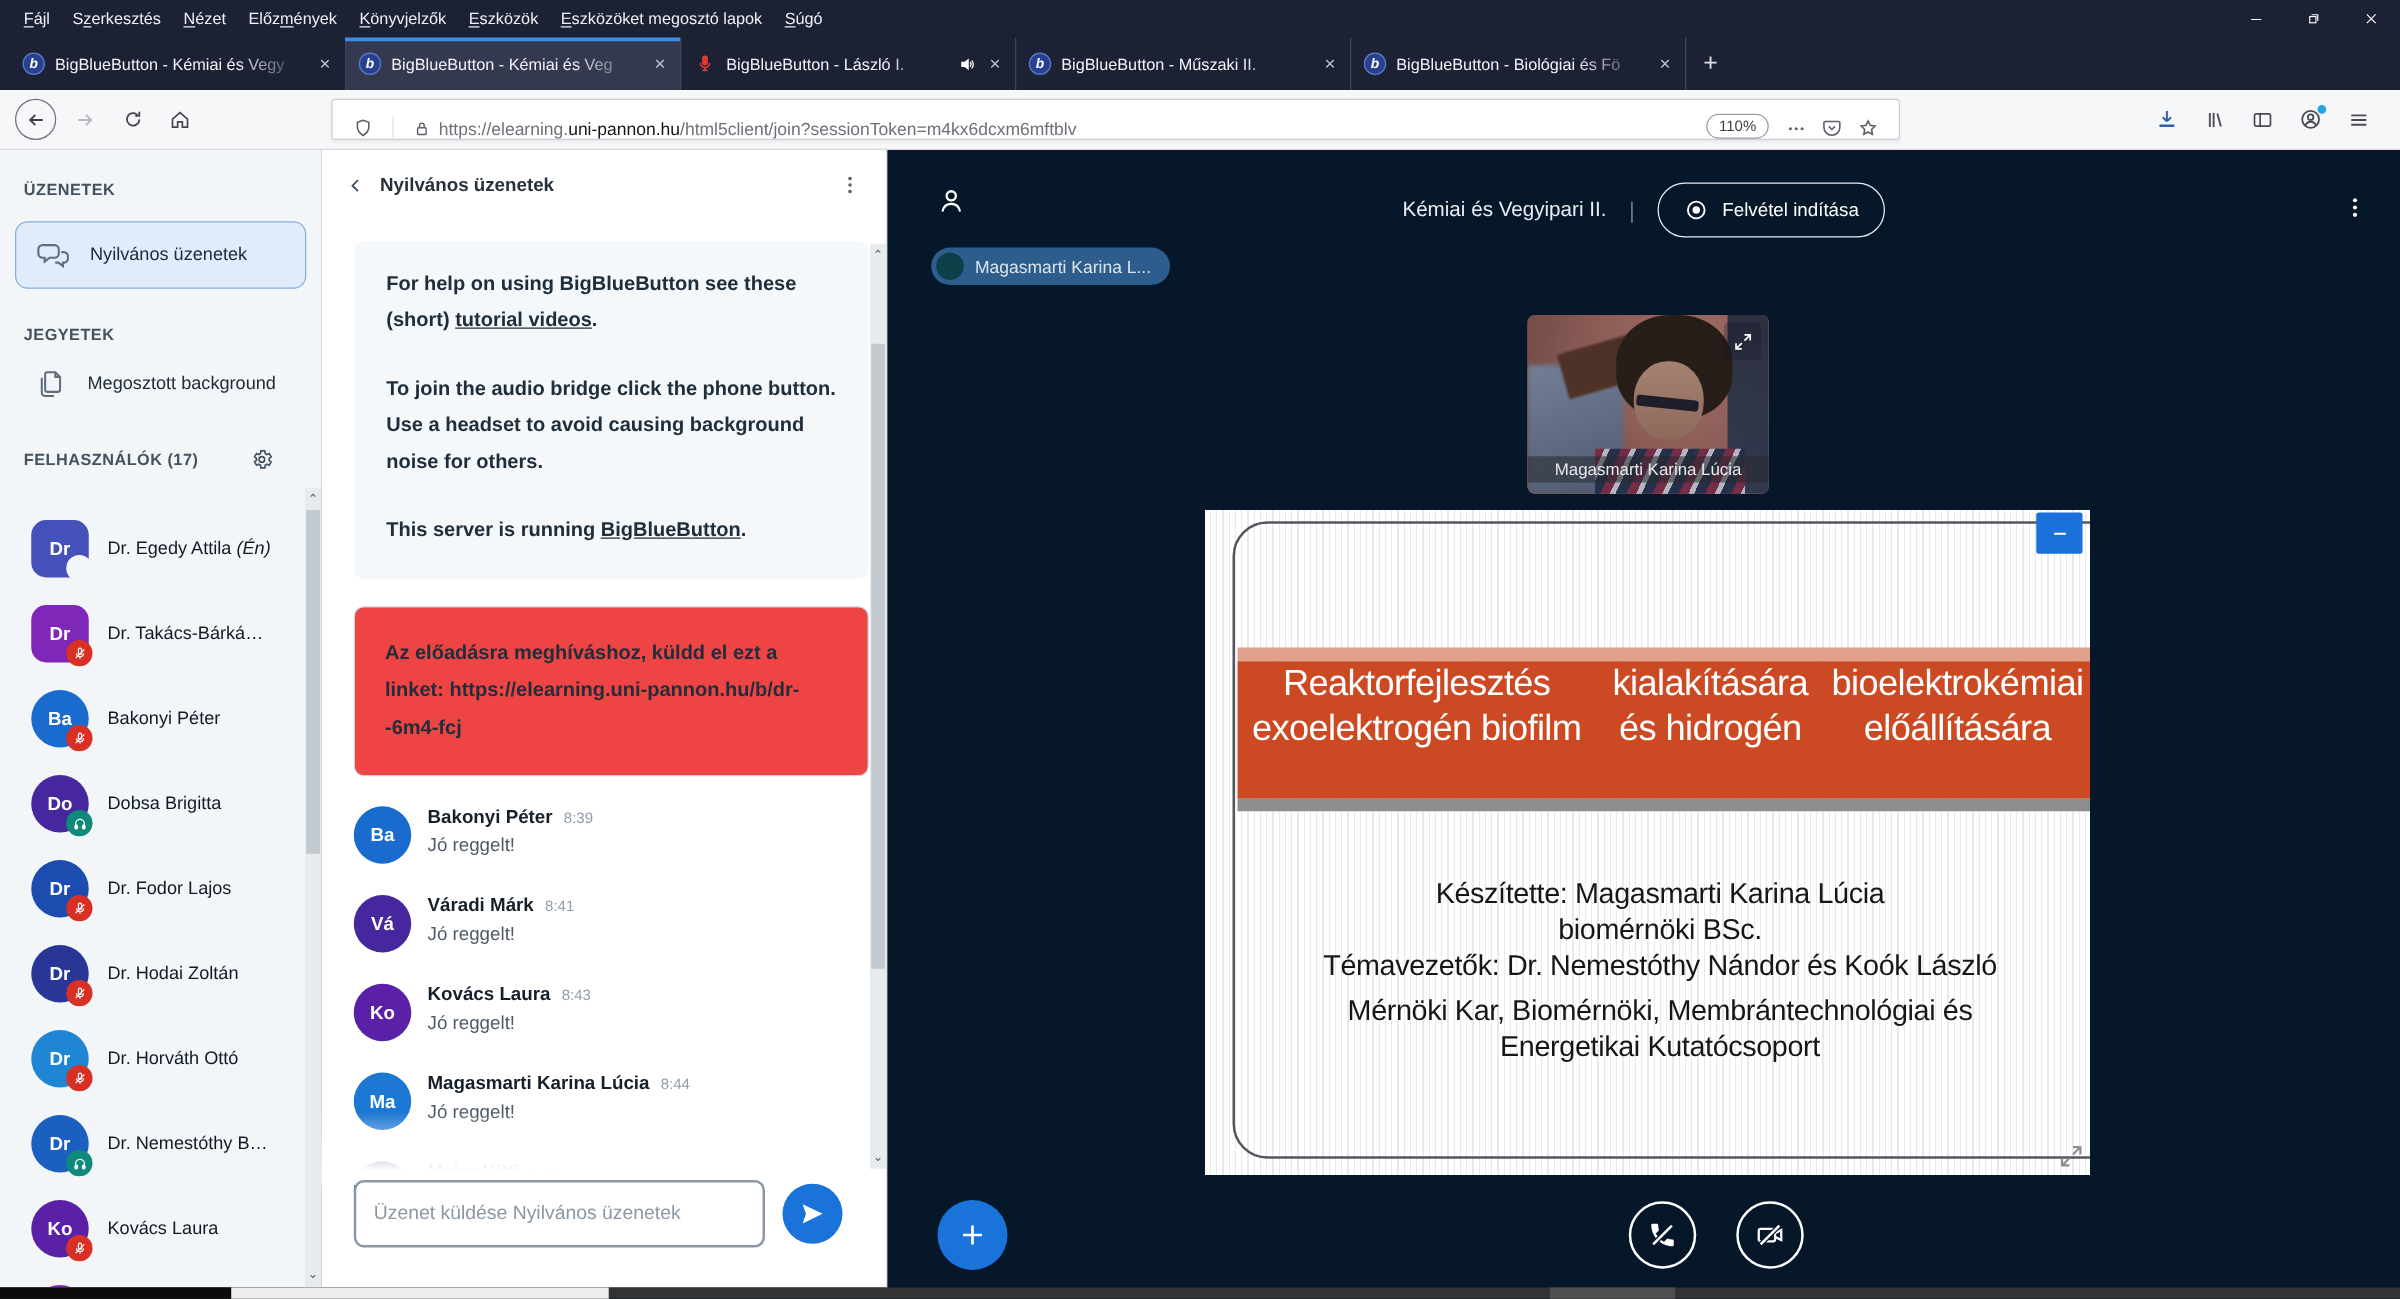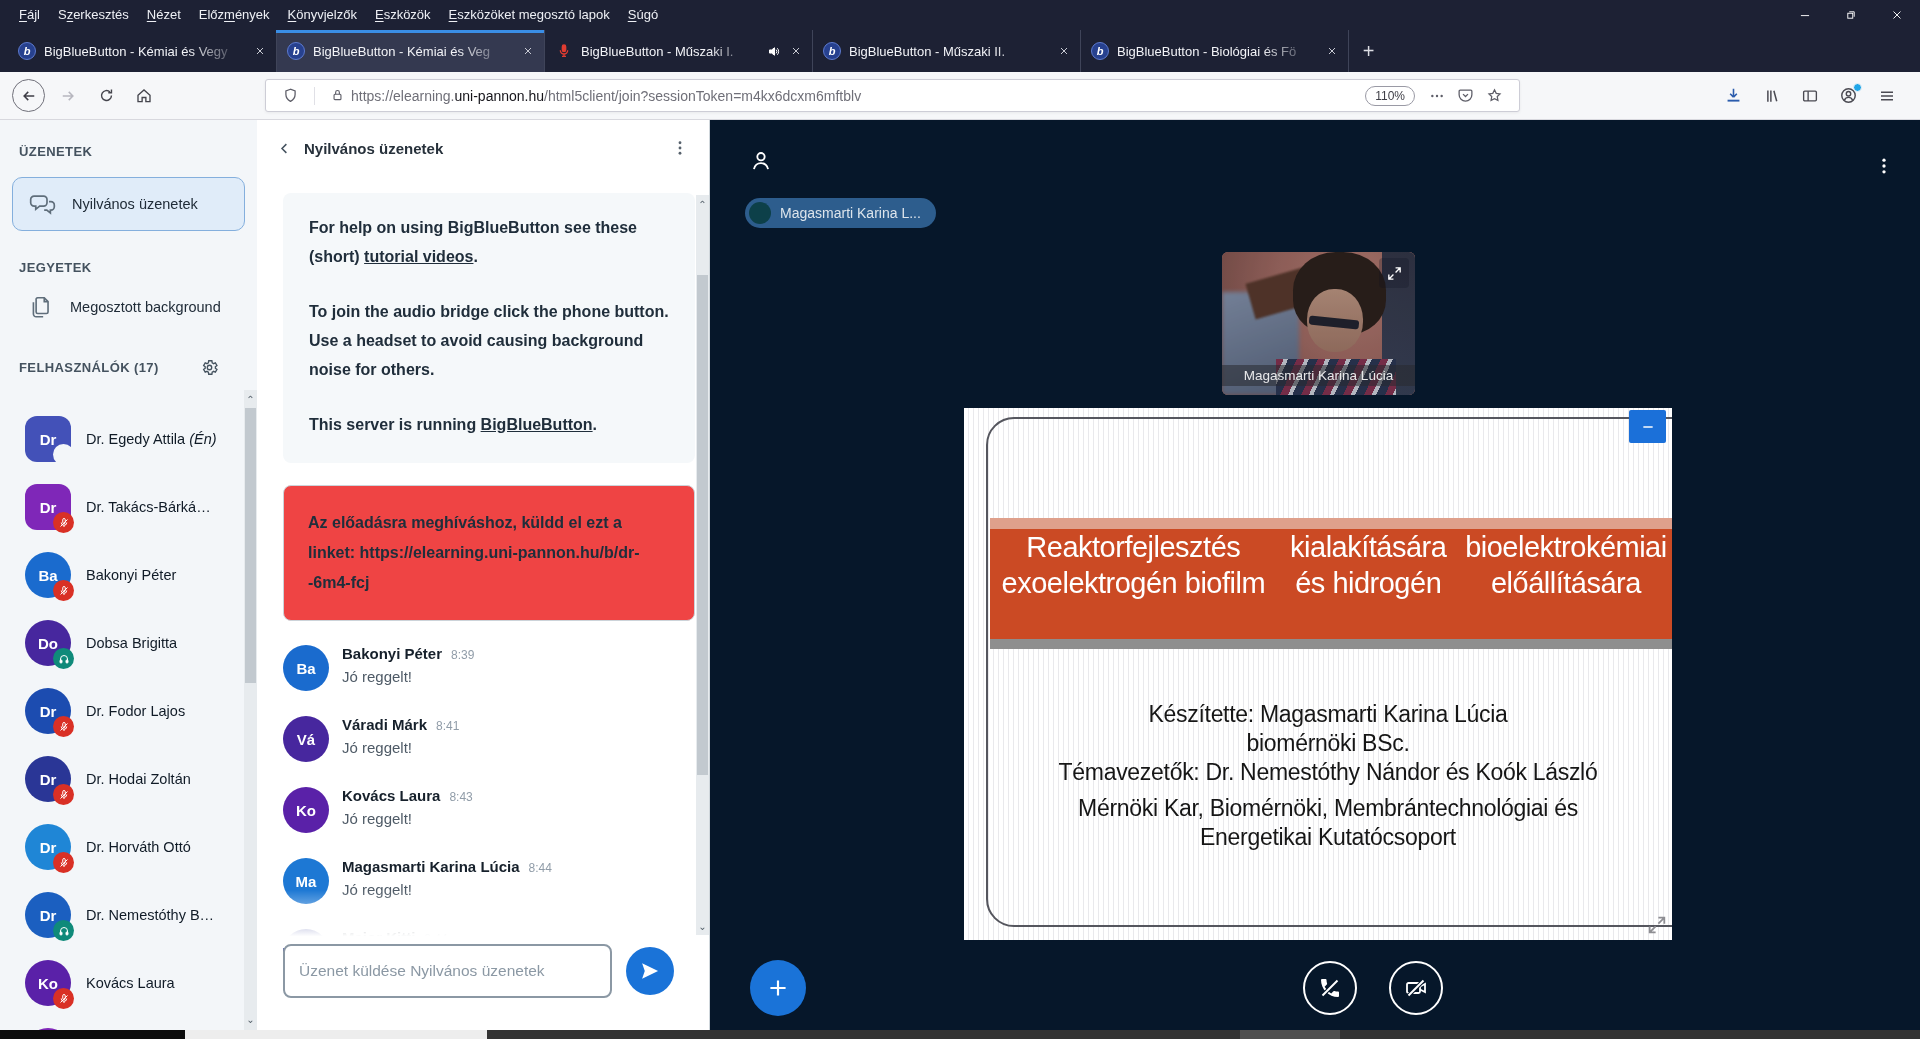--- a/index.html
+++ b/index.html
@@ -36,21 +36,21 @@
   .tabspk.on { display:block; }
   .tab-close { color:#c9cbd4; }
   .newtab { width:40px; display:flex; align-items:center; justify-content:center; color:#dcdde3; font-size:20px; }
 
   .navbar { position:absolute; top:72px; left:0; right:0; height:48px; background:#f6f7f9;
             border-bottom:1px solid #d8d8de; display:flex; align-items:center; padding:0 8px; }
   .nav-btn { width:38px; height:38px; display:flex; align-items:center; justify-content:center; color:#45454d; }
   .nav-btn.back { border:1.5px solid #70707a; border-radius:50%; width:33px; height:33px; margin:0 4px; }
   .nav-btn.fwd { color:#b7b7bf; }
   .urlbar { width:1255px; height:33px; margin-left:102px; background:#fff; border:1px solid #cdcdd6;
-            border-radius:3px; display:flex; align-items:center; padding:0 10px; box-shadow:0 1px 3px rgba(0,0,0,.06); }
+            border-radius:3px; display:flex; align-items:flex-end; padding:0 10px; box-shadow:0 1px 3px rgba(0,0,0,.06); }
   .urlbar .sep { width:1px; height:18px; background:#e0e0e6; margin:0 9px; }
   .url-text { flex:1; font-size:14px; color:#6f6f78; white-space:nowrap; overflow:hidden; }
   .url-text .domain { color:#15141a; }
   .zoom-pill { border:1px solid #9a9aa5; border-radius:11px; padding:2px 9px; font-size:12px; color:#3e3e46; margin:0 8px; white-space:nowrap; }
   .url-ico { color:#5e5e68; margin:0 6px; }
   .right-icons { margin-left:auto; display:flex; align-items:center; gap:20px; padding-right:16px; }
   .right-icons .r-ico { color:#4a4a52; position:relative; }
   .acct-dot { position:absolute; top:-3px; right:-4px; width:9px; height:9px; border-radius:50%; background:#20a6e8; border:1.5px solid #f6f7f9; }
 
   
@@ -253,21 +253,21 @@
         </div>
 
         <div class="tab">
           <span class="fav mic">
 
             <svg class="fav-mic" width="16" height="16" viewBox="0 0 24 24" fill="none" stroke="#e03c31" stroke-width="2">
               <rect x="9.5" y="3" width="5" height="10" rx="2.5" fill="#e03c31"></rect>
               <path d="M6.5 11a5.5 5.5 0 0 0 11 0M12 16.5V20M9 20h6"></path>
             </svg>
           </span>
-          <span class="tab-title">BigBlueButton - Műszaki I.</span>
+          <span class="tab-title">BigBlueButton - László I.</span>
           <span class="tabspk on">
             <svg width="15" height="15" viewBox="0 0 24 24" fill="#fff" stroke="#fff" stroke-width="1.6">
               <path d="M4 9.5v5h3.5L12 18V6L7.5 9.5z"></path>
               <path d="M14.5 9a4.5 4.5 0 0 1 0 6" fill="none"></path>
               <path d="M16.5 6.8a7.5 7.5 0 0 1 0 10.4" fill="none"></path>
             </svg>
           </span>
           <span class="tab-close">
             <svg width="12" height="12" viewBox="0 0 24 24" fill="none" stroke="currentColor" stroke-width="2">
               <path d="M6 6l12 12M18 6L6 18"></path>
@@ -682,20 +682,31 @@
   </div>
 
   <div class="main">
     <span class="participants-toggle">
       <svg width="26" height="26" viewBox="0 0 24 24" fill="none" stroke="#fff" stroke-width="1.7">
           <circle cx="12" cy="8" r="3.4"></circle>
           <path d="M5.5 19.5c.8-3.6 3.4-5.5 6.5-5.5s5.7 1.9 6.5 5.5"></path>
         </svg>
     </span>
 
+    <div class="main-head">
+      <span class="meet-title">Kémiai és Vegyipari II.</span>
+      <span class="head-sep">|</span>
+      <button class="record-btn">
+        <svg width="20" height="20" viewBox="0 0 24 24">
+            <circle cx="12" cy="12" r="8" fill="none" stroke="#fff" stroke-width="1.8"></circle>
+            <circle cx="12" cy="12" r="3.6" fill="#fff"></circle>
+          </svg>
+        <span>Felvétel indítása</span>
+      </button>
+    </div>
 
     <span class="main-kebab">
       <svg width="20" height="20" viewBox="0 0 24 24" fill="currentColor">
           <circle cx="12" cy="5" r="2"></circle>
           <circle cx="12" cy="12" r="2"></circle>
           <circle cx="12" cy="19" r="2"></circle>
         </svg>
     </span>
 
     <div class="talker-pill">

